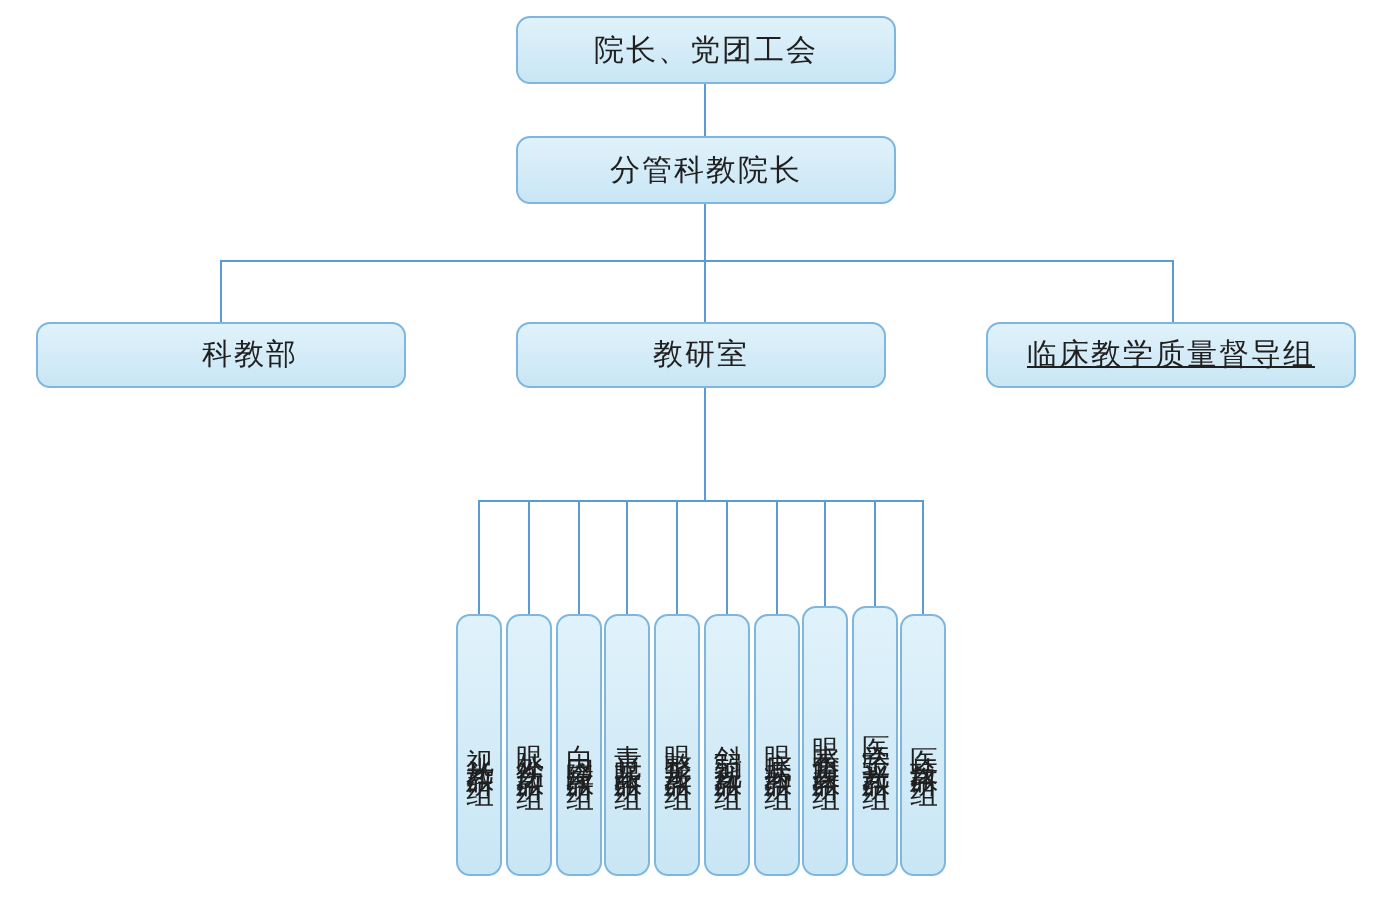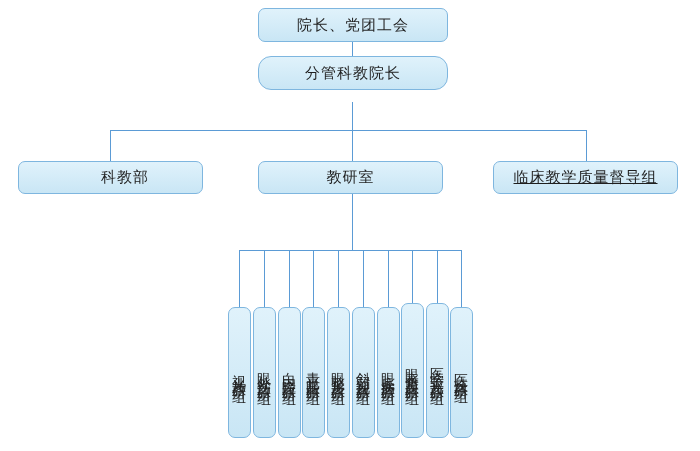--- a/index.html
+++ b/index.html
@@ -72,21 +72,21 @@
   <div class="line v" style="left:363px; top:250px; height:57px;"></div>
   <div class="line v" style="left:388px; top:250px; height:57px;"></div>
   <div class="line v" style="left:412px; top:250px; height:53px;"></div>
   <div class="line v" style="left:437px; top:250px; height:53px;"></div>
   <div class="line v" style="left:461px; top:250px; height:57px;"></div>
 
   <div class="node" style="left:258px; top:8px; width:190px; height:34px;">
     <span>院长、党团工会</span>
   </div>
 
-  <div class="node" style="left:258px; top:56px; width:190px; height:34px;border-radius:13px;">
+  <div class="node" style="left:258px; top:68px; width:190px; height:34px;">
     <span>分管科教院长</span>
   </div>
 
   <div class="node" style="left:18px; top:161px; width:185px; height:33px;padding-left:29px;">
     <span>科教部</span>
   </div>
   <div class="node" style="left:258px; top:161px; width:185px; height:33px;align-items:center;">
     <span>教研室</span>
   </div>
   <div class="node" style="left:493px; top:161px; width:185px; height:33px;text-decoration:underline;">

